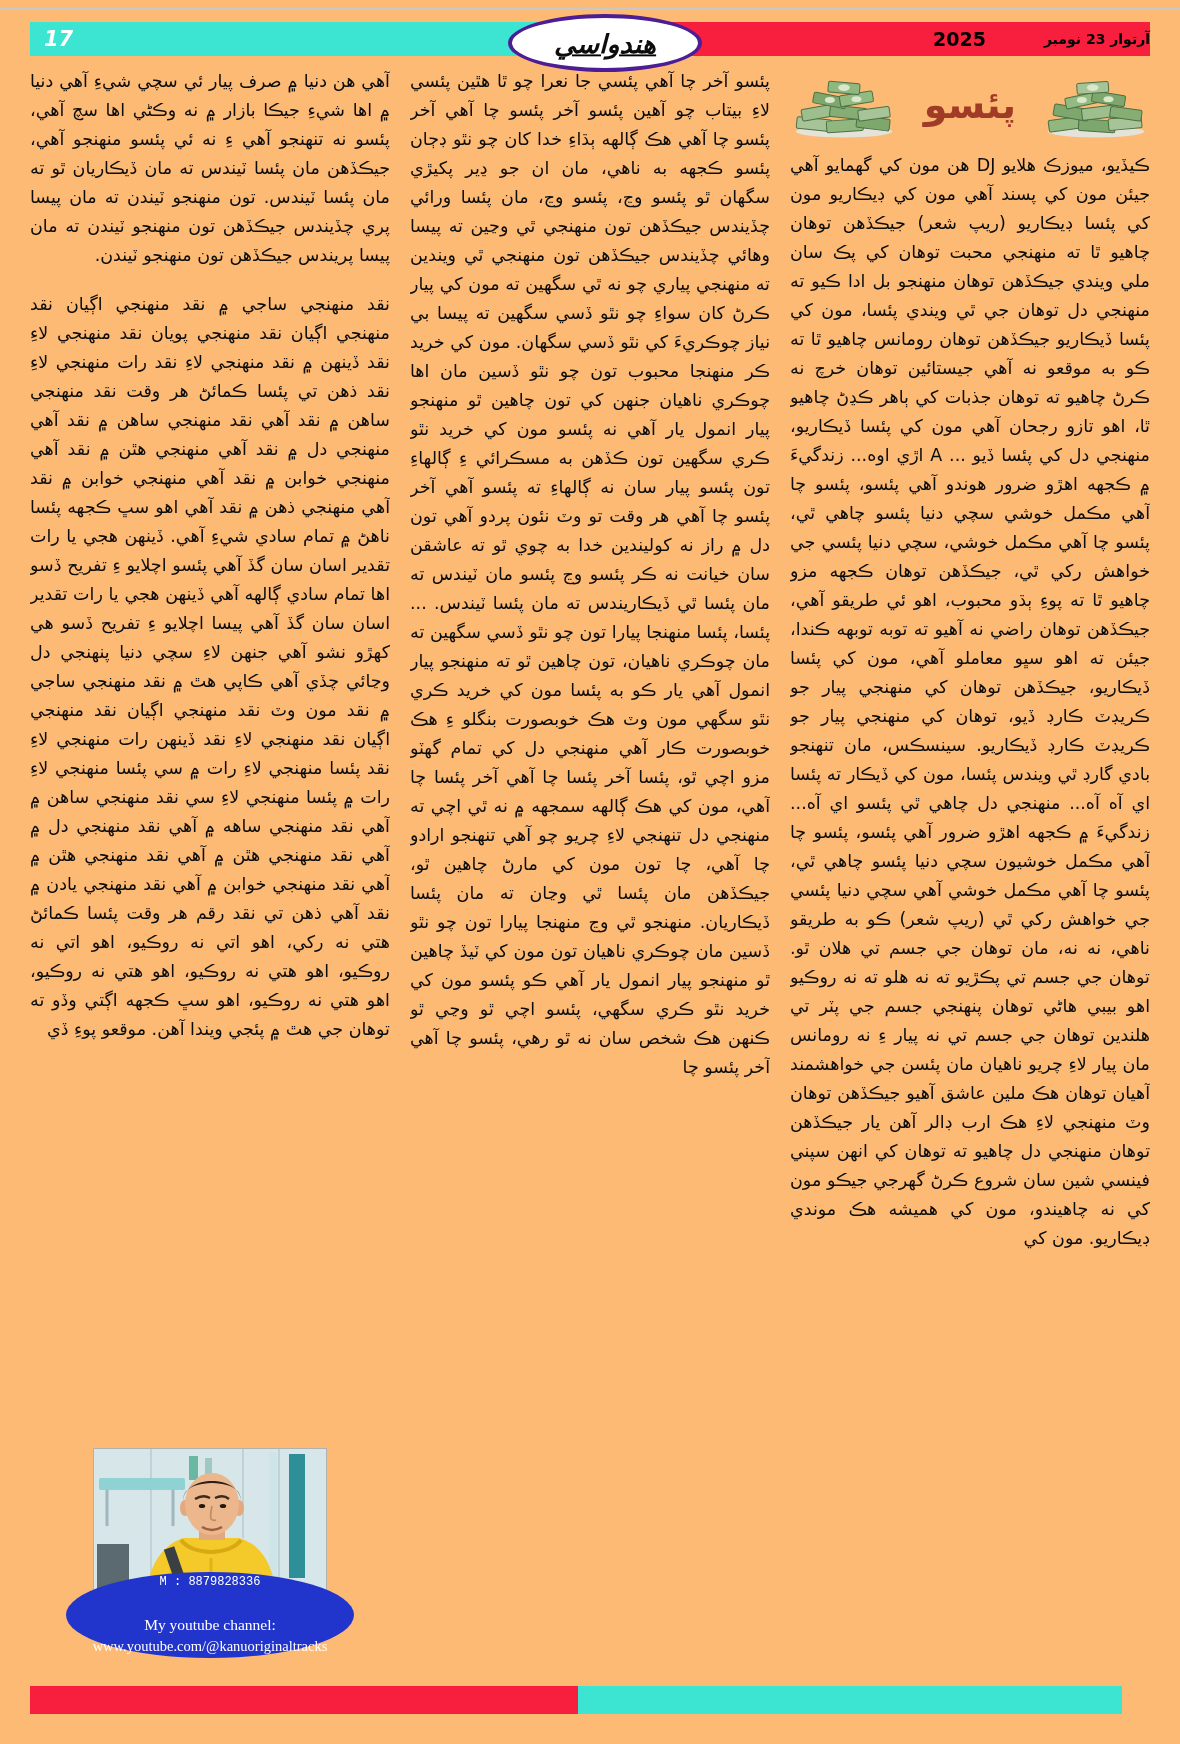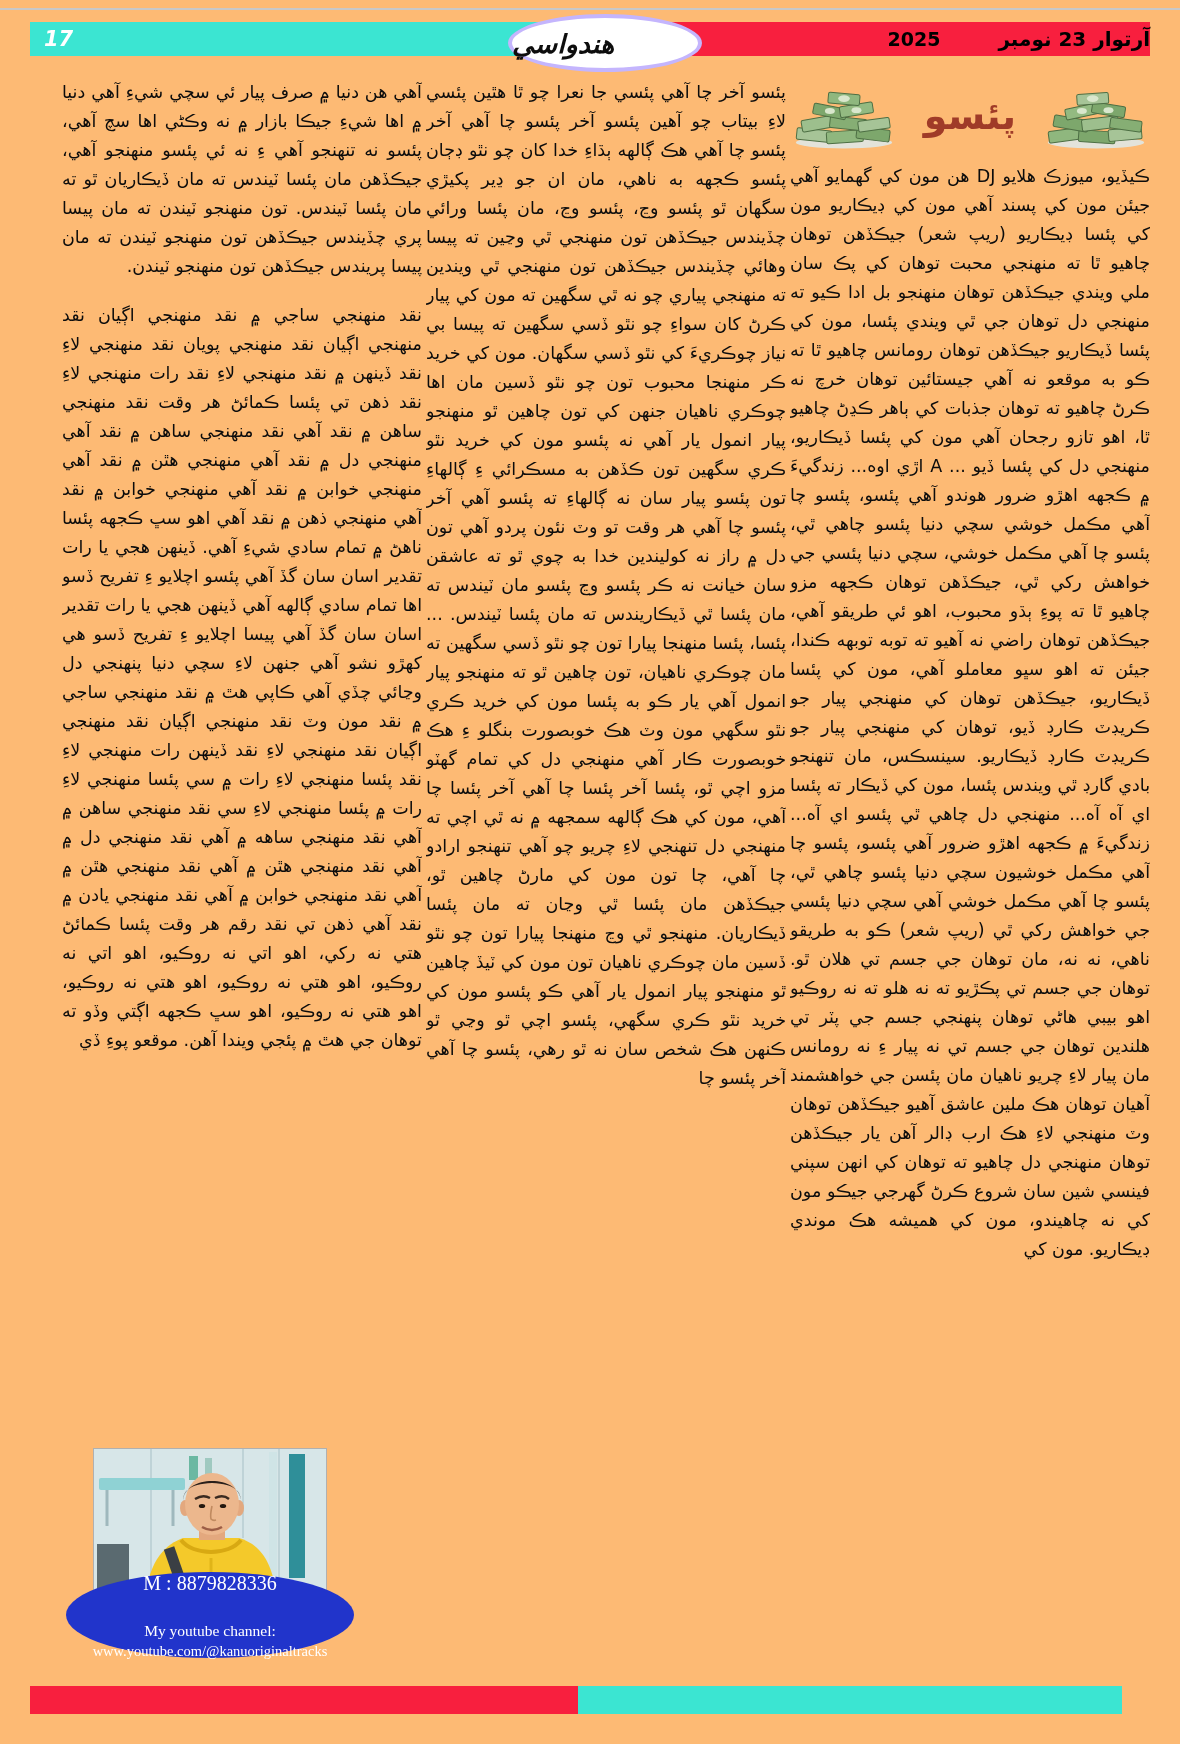--- a/index.html
+++ b/index.html
@@ -7,49 +7,49 @@
     position:relative;width:1180px;height:1744px;background:#fdba74;
     font-family:"DejaVu Sans",sans-serif;overflow:hidden;margin:0 auto;
   }
   .top-rule{position:absolute;top:8px;left:0;width:1180px;height:2px;background:#c8c8c8;}
 
   
   .masthead-bar{position:absolute;top:22px;left:30px;width:1120px;height:34px;display:flex;}
   .teal-sec{width:548px;background:#3BE5D2;display:flex;align-items:center;}
   .page-num{color:#ffffff;font-weight:bold;font-style:italic;font-size:21px;padding-left:14px;}
   .red-sec{flex:1;background:#F81F3E;display:flex;align-items:center;justify-content:flex-end;gap:58px;padding-right:0;}
-  .date-txt{color:#000;font-weight:bold;font-size:20px;direction:rtl;}
+  .date-txt{color:#000;font-weight:bold;font-size:14px;direction:rtl;}
   .year-txt{color:#000;font-weight:bold;font-size:19px;}
   .logo-oval{
     position:absolute;left:478px;top:-8px;width:186px;height:50px;background:#ffffff;
-    border:4px solid #c4b5fd;border-radius:50%;display:flex;align-items:center;z-index:4;
+    border:4px solid #4c1d95;border-radius:50%;display:flex;align-items:center;justify-content:center;z-index:4;text-decoration:underline;
   }
   .logo-oval span{font-size:27px;font-weight:bold;font-style:italic;color:#0d0d0d;transform:scaleY(.95);}
 
   
-  .cols{position:absolute;top:78px;left:30px;width:1120px;height:1560px;display:flex;gap:4px;direction:rtl;}
+  .cols{position:absolute;top:67px;left:30px;width:1120px;height:1560px;display:flex;gap:20px;direction:rtl;}
   .col{width:360px;overflow:hidden;direction:rtl;text-align:justify;font-size:17.5px;line-height:29px;color:#0c0c0c;}
   .col p{margin:0 0 20px 0;}
   .col-left-text{height:1378px;overflow:hidden;}
 
   
   .article-head{display:flex;align-items:center;justify-content:space-between;height:76px;margin-bottom:8px;direction:rtl;}
   .article-title{color:#A03B28;font-size:38px;font-weight:bold;line-height:1;}
   .money-svg{width:108px;height:70px;}
 
   
   .author-block{position:absolute;left:30px;top:1448px;width:360px;text-align:center;z-index:5;direction:ltr;}
   .author-name{font-family:"Liberation Serif",serif;font-weight:bold;font-size:22px;color:#000;margin-bottom:8px;}
   .photo-svg{width:234px;height:152px;display:block;margin:0 auto;}
   .contact-oval{
     width:288px;height:86px;margin:-28px auto 0;background:#2134CB;border-radius:50%;
     color:#ffffff;font-family:"Liberation Serif",serif;display:flex;flex-direction:column;
     align-items:center;justify-content:center;position:relative;z-index:6;line-height:1.4;
   }
-  .contact-phone{font-size:20px;}
+  .contact-phone{font-size:12px;font-family:Liberation Mono, monospace;}
   .contact-label{font-size:15.5px;margin-top:23px;}
   .contact-url{font-size:14.5px;}
 
   
   .footer-bar{position:absolute;top:1686px;left:30px;width:1092px;height:28px;display:flex;z-index:2;}
   .foot-red{width:548px;background:#F81F3E;}
   .foot-teal{flex:1;background:#3BE5D2;}
 </style>
 </head>
 <body>

